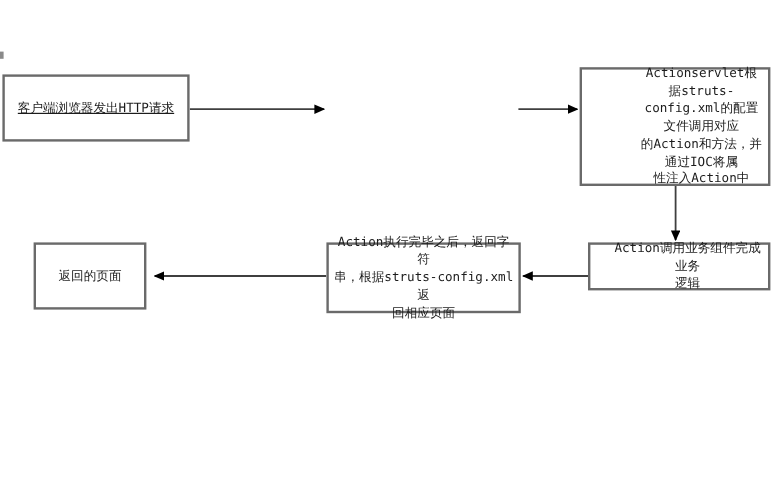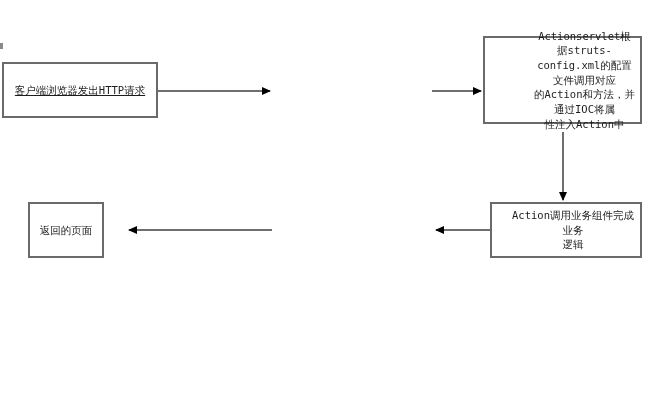--- a/index.html
+++ b/index.html
@@ -27,24 +27,24 @@
     color: #1c1c1c;
     font-size: 10.5px;
     line-height: 1.4;
     padding: 2px 4px;
   }
   .flow-box .box-text {
     white-space: pre-line;
   }
   #box-client    { left: 2px;   top: 62px;  width: 156px; height: 56px; text-decoration: underline; }
   #box-filter    { left: 272px; top: 61px;  width: 160px; height: 56px; }
-  #box-servlet   { left: 483px; top: 36px;  width: 159px; height: 88px; padding-left: 48px; }
-  #box-business  { left: 490px; top: 202px; width: 152px; height: 56px; padding-left: 18px; }
+  #box-servlet   { left: 483px; top: 56px;  width: 159px; height: 99px; padding-left: 48px; }
+  #box-business  { left: 490px; top: 202px; width: 152px; height: 40px; padding-left: 18px; }
   #box-return    { left: 272px; top: 202px; width: 162px; height: 59px; }
-  #box-page      { left: 28px;  top: 202px; width: 76px;  height: 56px; }
+  #box-page      { left: 28px;  top: 202px; width: 94px;  height: 56px; }
   #arrow-layer {
     position: absolute;
     left: 0; top: 0;
     width: 648px;
     height: 400px;
     pointer-events: none;
   }
   #stray-mark {
     position: absolute;
     left: 0px;
@@ -84,18 +84,23 @@
 config.xml的配置文件调用对应
 的Action和方法，并通过IOC将属
 性注入Action中</span>
   </div>
 
   <div class="flow-box" id="box-business">
     <span class="box-text">Action调用业务组件完成业务
 逻辑</span>
   </div>
 
+  <div class="flow-box" id="box-return">
+    <span class="box-text">Action执行完毕之后，返回字符
+串，根据struts-config.xml返
+回相应页面</span>
+  </div>
 
   <div class="flow-box" id="box-page">
     <span class="box-text">返回的页面</span>
   </div>
 
 </div>
 
 </body></html>

